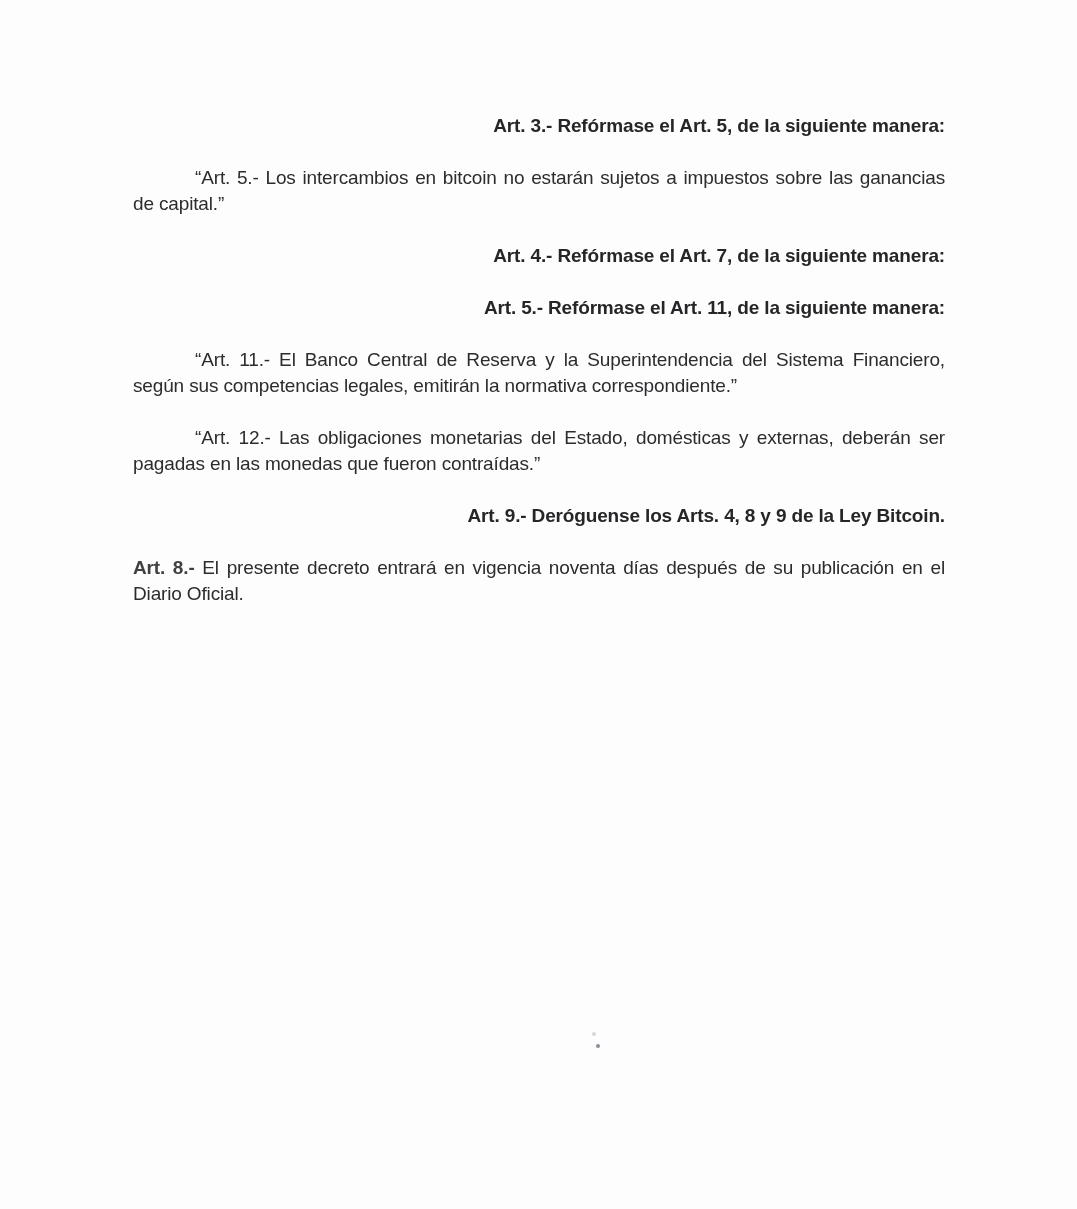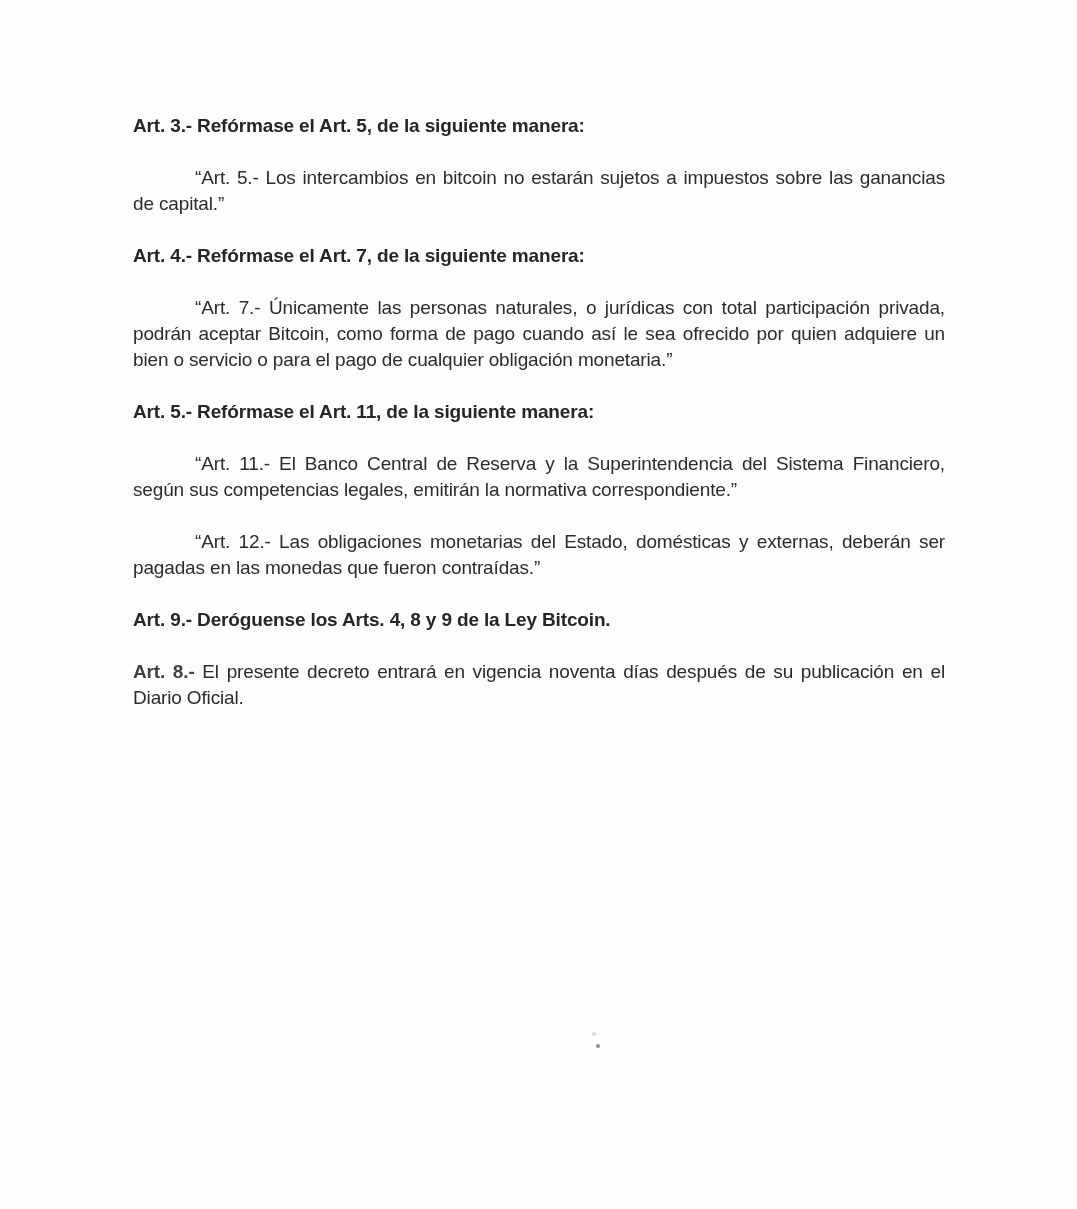--- a/index.html
+++ b/index.html
@@ -24,21 +24,21 @@
   }
   .content p {
     margin: 0 0 26px 0;
     font-size: 19px;
     line-height: 26px;
     letter-spacing: -0.15px;
   }
   .heading {
     font-weight: bold;
     color: #262628;
-    text-align: left;
+    text-align: right;
   }
   .quote {
     text-align: justify;
     text-indent: 62px;
   }
   .plain {
     text-align: justify;
   }
   .plain strong {
     font-weight: bold;
@@ -73,21 +73,20 @@
 </head>
 <body>
 
 <div class="page">
   <div class="content">
 
     <p class="heading">Art. 3.- Refórmase el Art. 5, de la siguiente manera:</p>
     <p class="quote">“Art. 5.- Los intercambios en bitcoin no estarán sujetos a impuestos sobre las ganancias de capital.”</p>
 
     <p class="heading">Art. 4.- Refórmase el Art. 7, de la siguiente manera:</p>
-    <p class="quote">“Art. 7.- Únicamente las personas naturales, o jurídicas con total participación privada, podrán aceptar Bitcoin, como forma de pago cuando así le sea ofrecido por quien adquiere un bien o servicio o para el pago de cualquier obligación monetaria.”</p>
 
     <p class="heading">Art. 5.- Refórmase el Art. 11, de la siguiente manera:</p>
     <p class="quote">“Art. 11.- El Banco Central de Reserva y la Superintendencia del Sistema Financiero, según sus competencias legales, emitirán la normativa correspondiente.”</p>
 
     <p class="quote">“Art. 12.- Las obligaciones monetarias del Estado, domésticas y externas, deberán ser pagadas en las monedas que fueron contraídas.”</p>
 
     <p class="heading">Art. 9.- Deróguense los Arts. 4, 8 y 9 de la Ley Bitcoin.</p>
 
     <p class="plain">
       <strong>Art. 8.-</strong>

